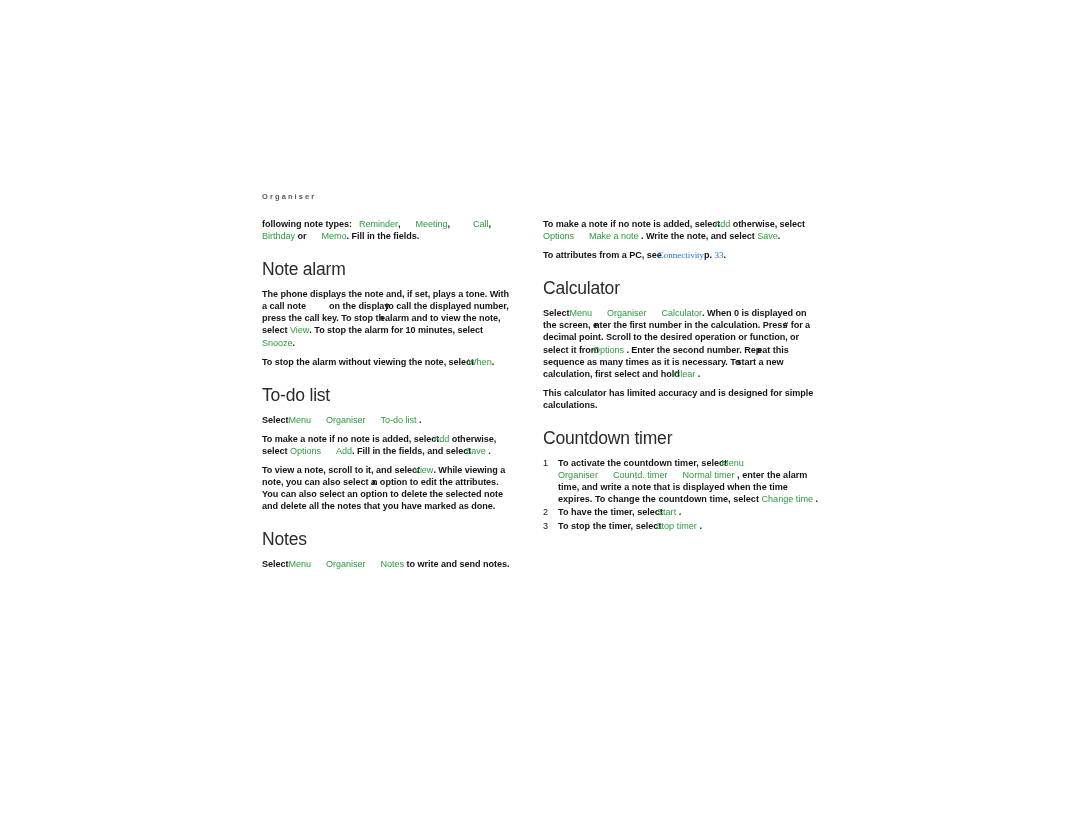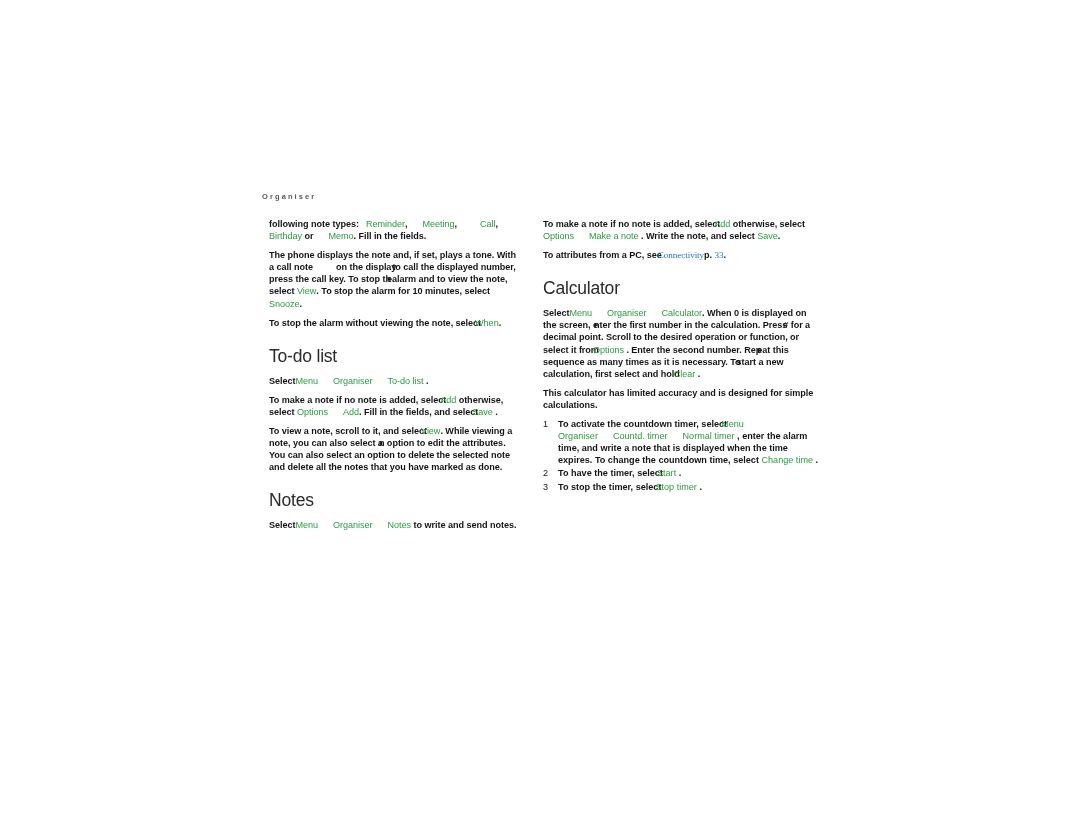--- a/index.html
+++ b/index.html
@@ -45,21 +45,21 @@
   .columns {
     position: relative;
     width: 560px;
   }
 
   .col {
     position: absolute;
     top: 0;
     width: 252px;
   }
-  .col-left { left: 0; margin-left: 7px; }
+  .col-left { left: 0; }
   .col-right { left: 281px; width: 276px; }
 
   h2.section {
     font-family: "Liberation Sans", sans-serif;
     font-weight: normal;
     font-size: 17.5px;
     line-height: 20px;
     color: #2a2a2a;
     margin: 17px 0 9px 0;
     letter-spacing: -0.2px;
@@ -133,20 +133,21 @@
   <div class="content-area">
 
     <div class="running-head">Organiser</div>
 
     <div class="columns">
 
       <div class="col col-left">
 
         <p class="body"><span>following note types:</span><span class="gap-sm"></span><span class="g">Reminder</span><span>,</span><span class="gap-mid"></span><span class="g">Meeting</span><span>,</span><span class="gap-wide"></span><span class="g">Call</span><span>,</span><span class="gap-mid"></span><span class="g">Birthday</span> <span>or</span><span class="gap-mid"></span><span class="g">Memo</span><span>. Fill in the fields.</span></p>
 
+        <h2 class="section">Note alarm</h2>
 
         <p class="body"><span>The phone displays the note and, if set, plays a tone. With a call note</span><span class="gap-wide"></span><span>on the display</span><span class="overlap">to call the displayed number, press the call key. To stop th</span><span class="overlap">e</span><span>alarm and to view the note, select</span> <span class="g">View</span><span>. To stop the alarm for 10 minutes, select</span> <span class="g">Snooze</span><span>.</span></p>
 
         <p class="body"><span>To stop the alarm without viewing the note, select</span><span class="g overlap2">When</span><span>.</span></p>
 
         <h2 class="section">To-do list</h2>
 
         <p class="body"><span>Select</span><span class="g">Menu</span><span class="gap-mid"></span><span class="g">Organiser</span><span class="gap-mid"></span><span class="g">To-do list</span> <span>.</span></p>
 
         <p class="body"><span>To make a note if no note is added, select</span><span class="g overlap2">Add</span> <span>otherwise, select</span> <span class="g">Options</span><span class="gap-mid"></span><span class="g">Add</span><span>. Fill in the fields, and select</span><span class="g overlap2">Save</span> <span>.</span></p>
@@ -164,20 +165,21 @@
         <p class="body"><span>To make a note if no note is added, select</span><span class="g overlap2">Add</span> <span>otherwise, select</span> <span class="g">Options</span><span class="gap-mid"></span><span class="g">Make a note</span> <span>. Write the note, and select</span> <span class="g">Save</span><span>.</span></p>
 
         <p class="body"><span>To attributes from a PC, see</span><span class="b overlap">Connectivity</span><span>p.</span> <span class="b">33</span><span>.</span></p>
 
         <h2 class="section">Calculator</h2>
 
         <p class="body"><span>Select</span><span class="g">Menu</span><span class="gap-mid"></span><span class="g">Organiser</span><span class="gap-mid"></span><span class="g">Calculator</span><span>. When 0 is displayed on the screen, e</span><span class="overlap">nter the first number in the calculation. Press</span><span class="overlap">#</span> <span>for a decimal point. Scroll to the desired operation or function, or select it from</span><span class="g overlap2">Options</span> <span>. Enter the second number. Rep</span><span class="overlap">eat this sequence as many times as it is necessary. To</span><span class="overlap">start a new calculation, first select and hold</span><span class="g overlap2">Clear</span> <span>.</span></p>
 
         <p class="body">This calculator has limited accuracy and is designed for simple calculations.</p>
 
+        <h2 class="section">Countdown timer</h2>
 
         <ol class="steps">
           <li><span class="marker">1</span><span>To activate the countdown timer, select</span><span class="g overlap2">Menu</span><br><span class="g">Organiser</span><span class="gap-mid"></span><span class="g">Countd. timer</span><span class="gap-mid"></span><span class="g">Normal timer</span> <span>, enter the alarm time, and write a note that is displayed when the time expires. To change the countdown time, select</span> <span class="g">Change time</span> <span>.</span></li>
           <li><span class="marker">2</span><span>To have the timer, select</span><span class="g overlap2">Start</span> <span>.</span></li>
           <li><span class="marker">3</span><span>To stop the timer, select</span><span class="g overlap2">Stop timer</span> <span>.</span></li>
         </ol>
 
       </div>
 
     </div>

